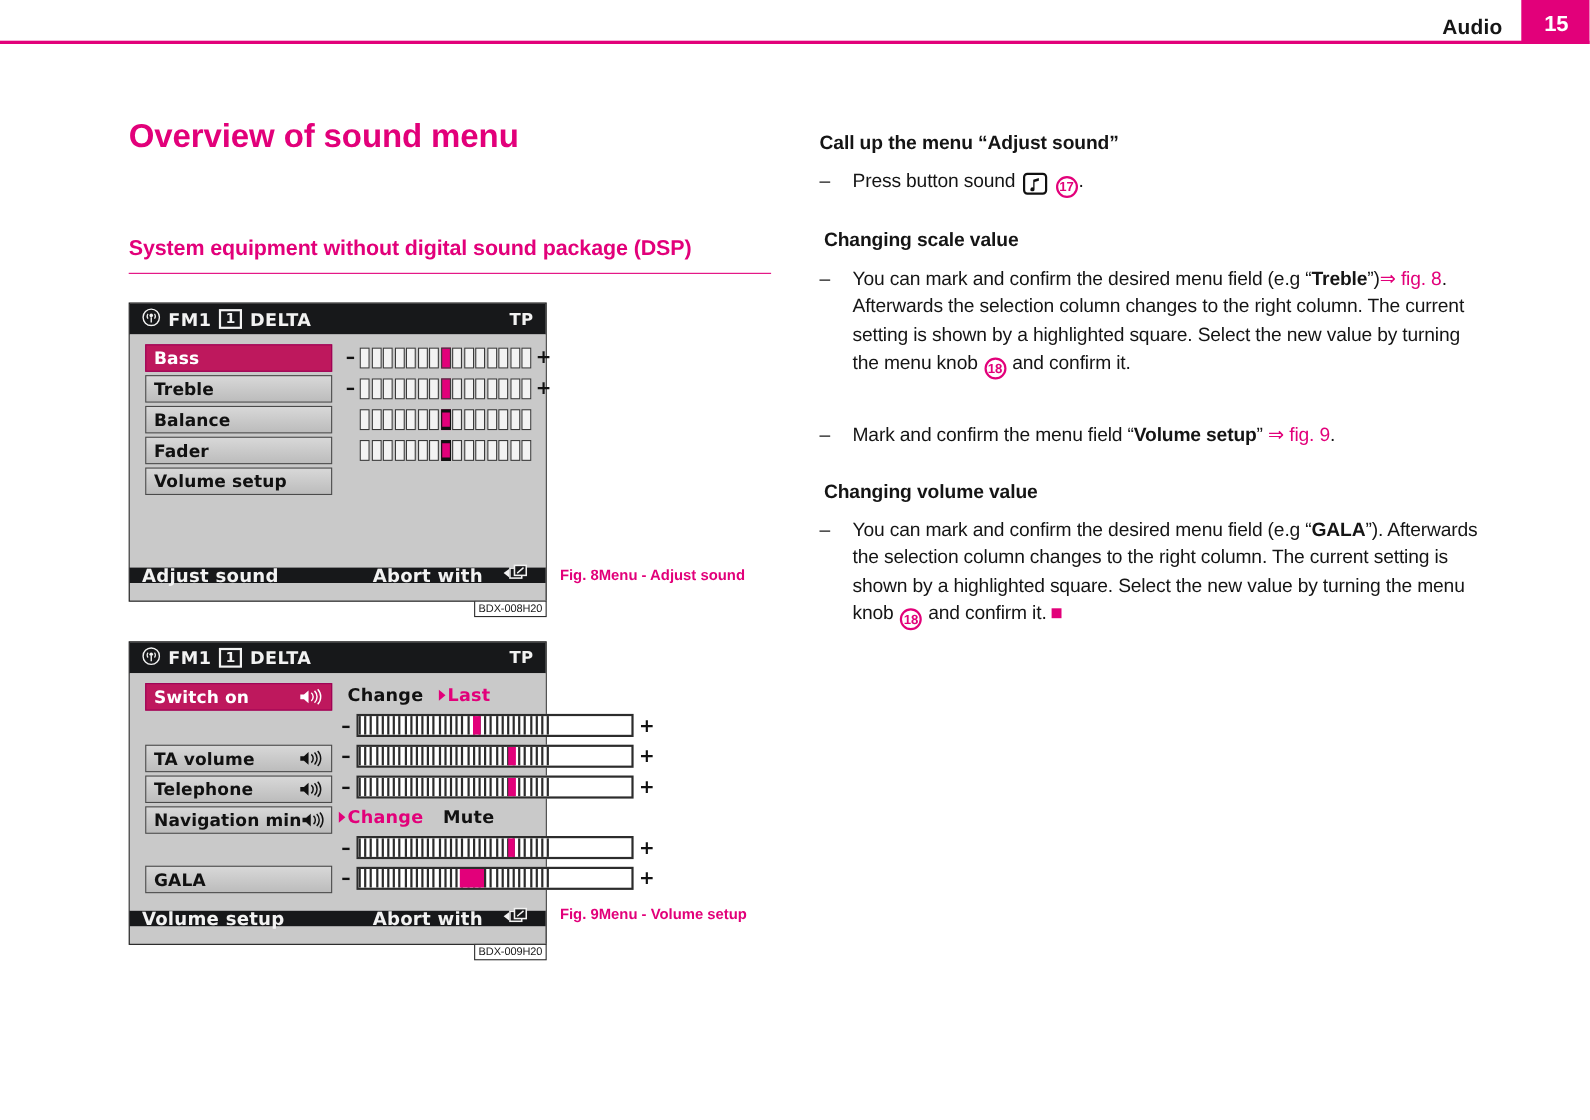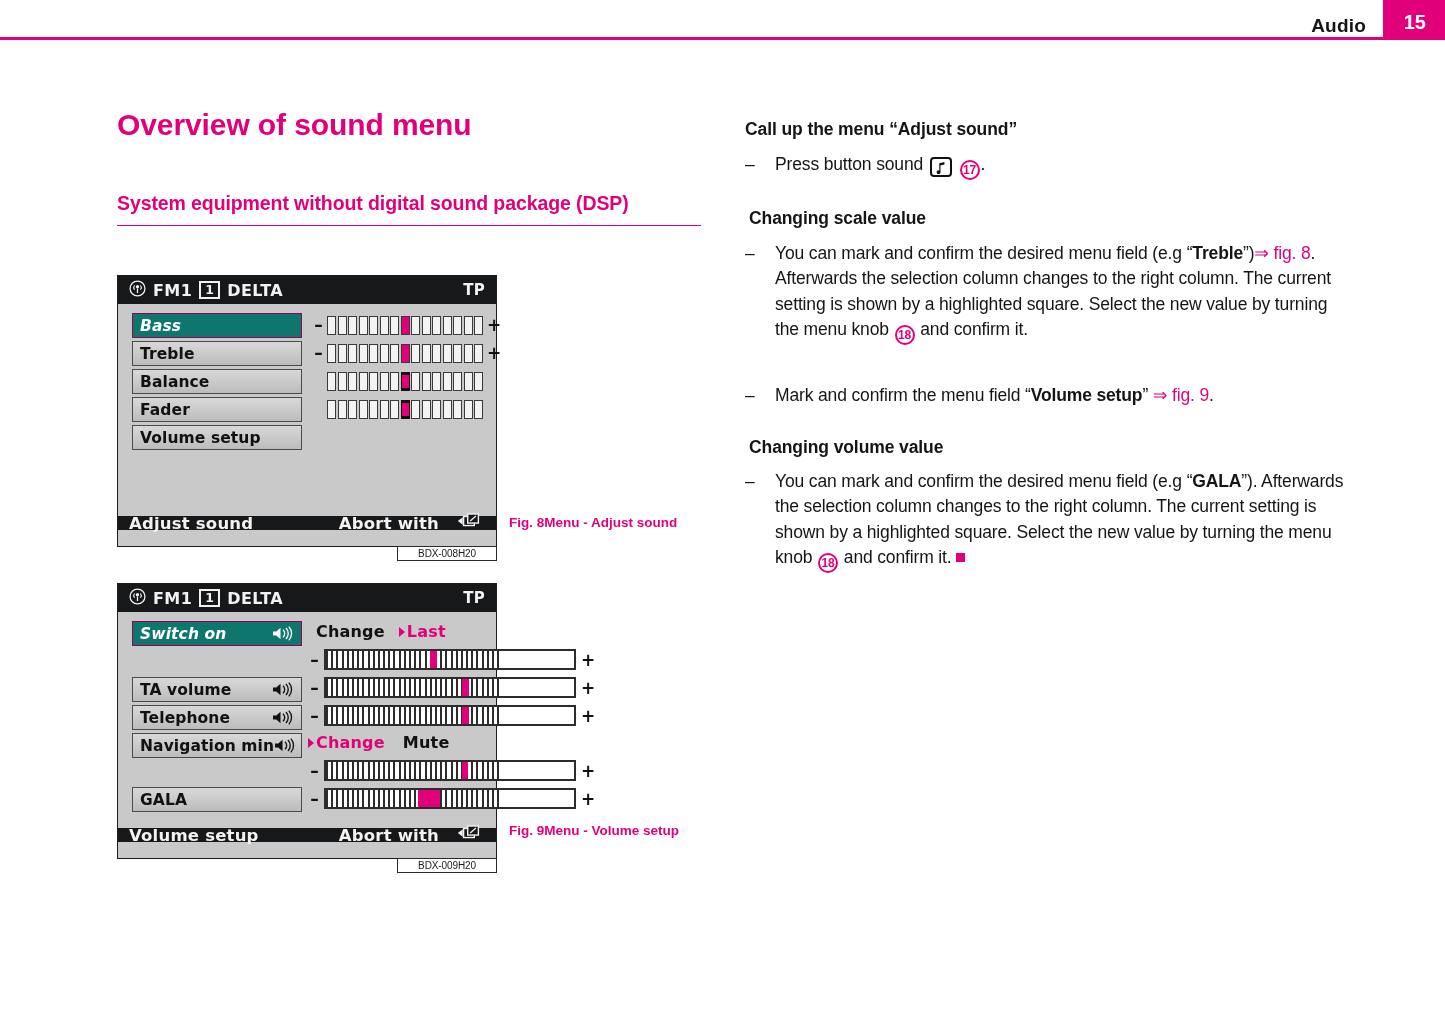--- a/index.html
+++ b/index.html
@@ -34,21 +34,21 @@
 
   
   .col-left { position: absolute; left: 117px; top: 108px; width: 585px; }
 
   h1.doc-title {
     color: #e2007a; font-size: 30px; font-weight: bold;
     letter-spacing: -.1px; line-height: 1.1;
   }
   h2.doc-sub {
     color: #e2007a; font-size: 19.5px; font-weight: bold;
-    margin-top: 49px; line-height: 1.38; letter-spacing: -.1px;
+    margin-top: 72px; line-height: 1.38; letter-spacing: -.1px;
   }
   .sub-rule {
     width: 584px; height: 1.5px; background: #e2007a; margin-top: 8px;
   }
 
   
   .lcd {
     position: absolute; left: 117px;
     width: 380px; border: 1px solid #1c1c1c;
     background: #c9c9c9;
@@ -87,21 +87,21 @@
   
   .menu-btn {
     position: absolute; left: 14px; width: 170px; height: 25px;
     background: linear-gradient(to bottom,#d8d8d8,#bcbcbc);
     border: 1px solid #4a4a4a;
     display: flex; align-items: center; justify-content: space-between;
     padding: 0 7px;
     font-size: 15.5px; font-weight: bold; color: #111; letter-spacing: .1px;
   }
   .menu-btn.selected {
-    background: #0f766e; border-color: #9c0055; color: #ffffff; font-style: italic;
+    background: #be185d; border-color: #9c0055; color: #ffffff;
   }
   .menu-btn .mb-label { white-space: nowrap; }
 
   
   .spk { display: inline-flex; align-items: center; }
 
   
   .scale-row {
     position: absolute; display: flex; align-items: center; gap: 4px;
   }
@@ -132,21 +132,21 @@
     display: inline-block; width: 0; height: 0;
     border-left: 6px solid #e2007a;
     border-top: 5px solid transparent; border-bottom: 5px solid transparent;
     margin-right: 2px;
   }
 
   .lcd-code {
     position: absolute; right: -1px; bottom: -15px;
     background: #ffffff; border: 1px solid #2b2b2b;
     font-family: "Liberation Sans", sans-serif;
-    font-size: 10px; color: #1a1a1a; padding: 0px 20px; line-height: 13px;
+    font-size: 10px; color: #1a1a1a; padding: 0px 3px; line-height: 13px;
     letter-spacing: -.1px;
   }
 
   
   .fig-cap {
     position: absolute; left: 509px; width: 190px;
     color: #e2007a; font-size: 13.5px; font-weight: bold; line-height: 1.45;
   }
   #cap8 { top: 513px; }
   #cap9 { top: 821px; }

